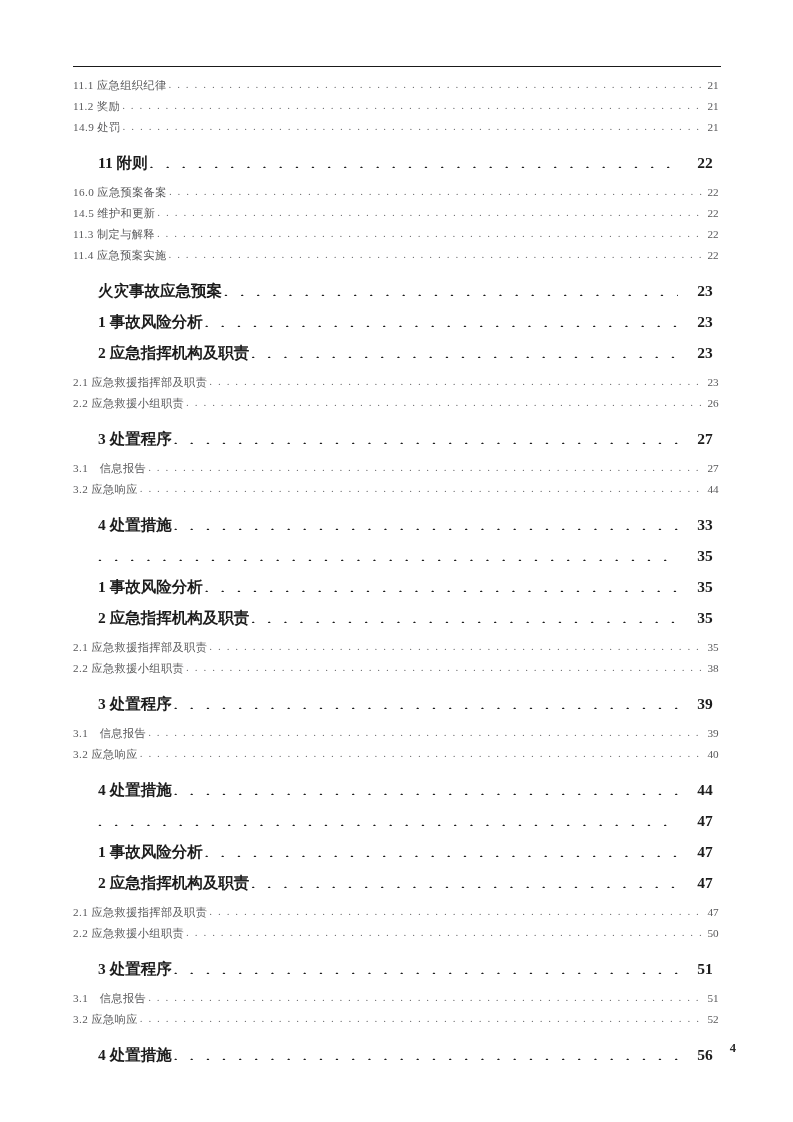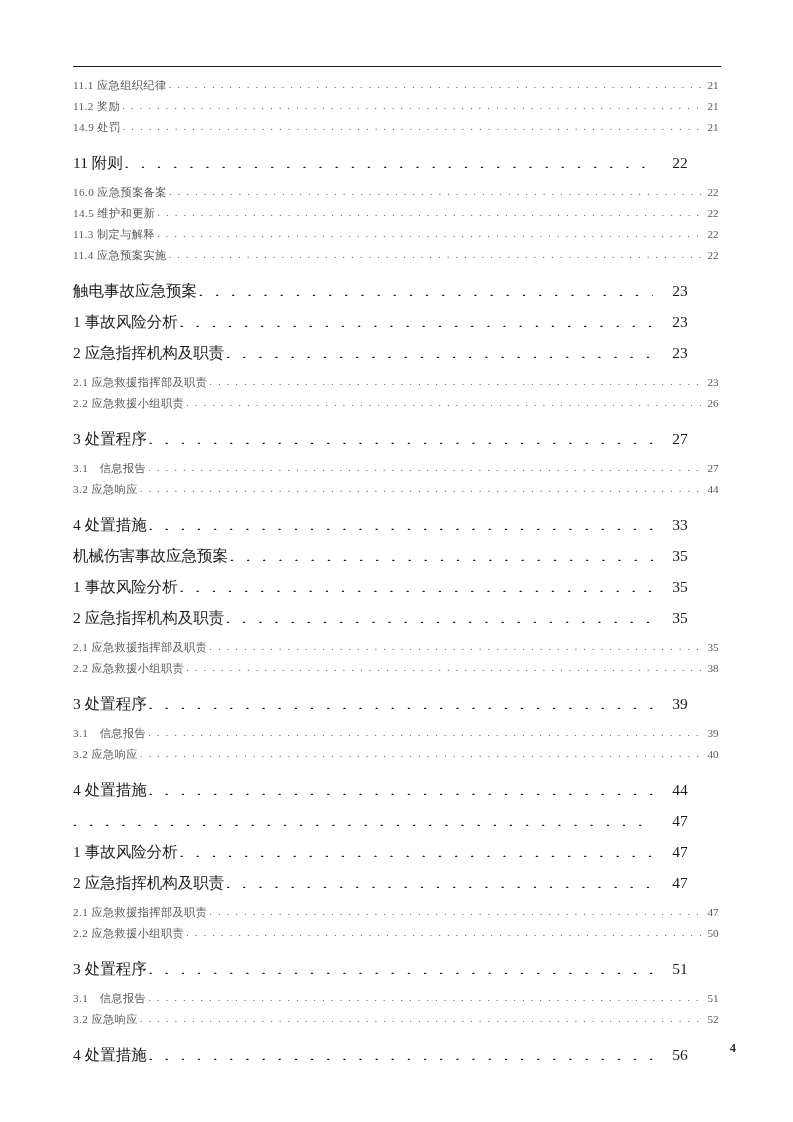--- a/index.html
+++ b/index.html
@@ -76,23 +76,24 @@
     font-size: 11.2px;
     letter-spacing: 1.55px;
     color: #6a6a6c;
     top: -1px;
   }
   .lvl2 .toc-page { min-width: 16px; }
 
   
   .lvl1 {
     font-size: 15.5px;
-    font-weight: normal;
+    font-weight: bold;
     line-height: 31px;
     color: #1c1c1c;
+    margin-left: 25px;
     width: 622px;
   }
   .lvl1 .toc-dots { height: 18px; }
   .lvl1 .toc-dots::after {
     font-size: 15.5px;
     font-weight: bold;
     letter-spacing: 4.2px;
     color: #1c1c1c;
     top: -2px;
   }
@@ -160,21 +161,21 @@
           <span class="toc-dots"></span>
           <span class="toc-page">22</span>
         </div>
         <div class="toc-row lvl2">
           <span class="toc-label">11.4  应急预案实施</span>
           <span class="toc-dots"></span>
           <span class="toc-page">22</span>
         </div>
         <div class="gap-sm"></div>
         <div class="toc-row lvl1">
-          <span class="toc-label">触电事故应急预案</span>
+          <span class="toc-label">火灾事故应急预案</span>
           <span class="toc-dots"></span>
           <span class="toc-page">23</span>
         </div>
         <div class="toc-row lvl1">
           <span class="toc-label">1   事故风险分析</span>
           <span class="toc-dots"></span>
           <span class="toc-page">23</span>
         </div>
         <div class="toc-row lvl1">
           <span class="toc-label">2 应急指挥机构及职责</span>
@@ -209,21 +210,20 @@
           <span class="toc-dots"></span>
           <span class="toc-page">44</span>
         </div>
         <div class="gap-sm"></div>
         <div class="toc-row lvl1">
           <span class="toc-label">4 处置措施</span>
           <span class="toc-dots"></span>
           <span class="toc-page">33</span>
         </div>
         <div class="toc-row lvl1">
-          <span class="toc-label">机械伤害事故应急预案</span>
           <span class="toc-dots"></span>
           <span class="toc-page">35</span>
         </div>
         <div class="toc-row lvl1">
           <span class="toc-label">1   事故风险分析</span>
           <span class="toc-dots"></span>
           <span class="toc-page">35</span>
         </div>
         <div class="toc-row lvl1">
           <span class="toc-label">2 应急指挥机构及职责</span>

